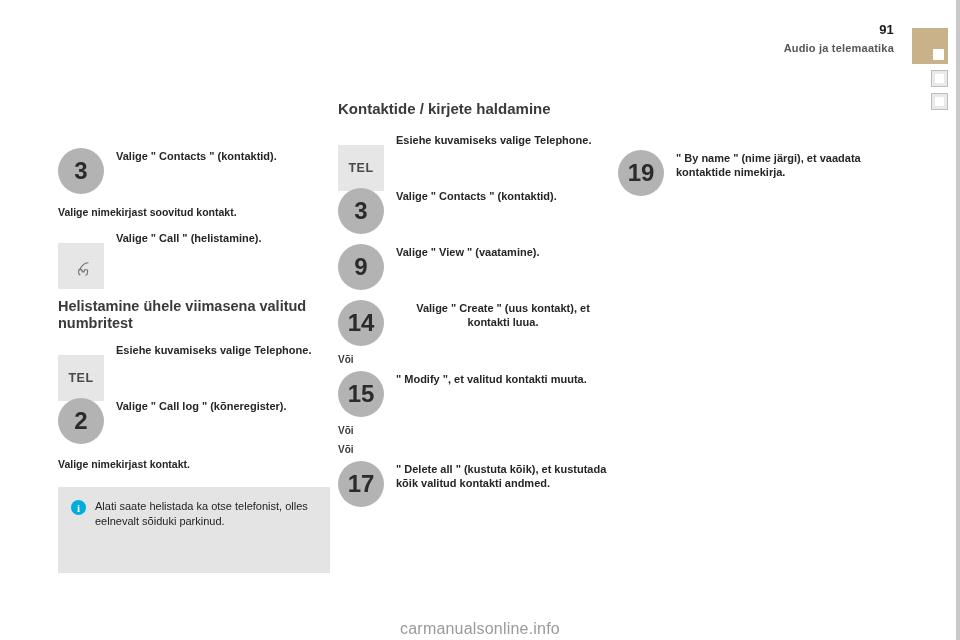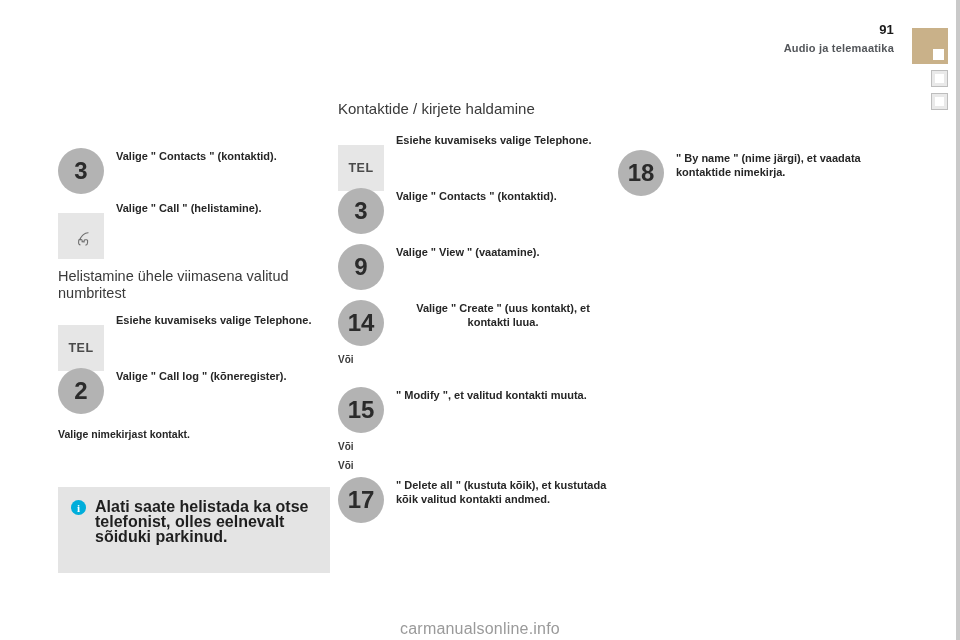--- a/index.html
+++ b/index.html
@@ -94,21 +94,21 @@
     position: absolute;
     top: 0;
   }
   #col-left  { left: 58px;  width: 272px; }
   #col-mid   { left: 338px; width: 272px; }
   #col-right { left: 618px; width: 262px; }
 
   
   .section-title {
     font-size: 14.5px;
-    font-weight: normal;
+    font-weight: bold;
     color: #3a3a3a;
     line-height: 17px;
     margin: 0 0 10px 0;
   }
 
   
   .step {
     position: relative;
     min-height: 46px;
     margin-bottom: 6px;
@@ -192,24 +192,23 @@
     font-size: 11px;
     font-weight: bold;
     font-family: "Liberation Serif", serif;
     display: flex;
     align-items: center;
     justify-content: center;
     margin-right: 9px;
     margin-top: 1px;
   }
   .note-text {
-    font-size: 16px;
+    font-size: 11px;
     color: #1f1f1f;
     line-height: 15px;
-    font-weight: bold;
   }
 
   
   .watermark {
     position: absolute;
     left: 0;
     right: 0;
     bottom: 2px;
     text-align: center;
     font-size: 16px;
@@ -241,20 +240,21 @@
     </div>
   </div>
 
   <div class="col" id="col-left" style="top:148px;">
 
     <div class="step">
       <div class="badge">3</div>
       <div class="step-text">Valige " Contacts " (kontaktid).</div>
     </div>
 
+    <div class="para" style="margin-top:12px;">Valige nimekirjast soovitud kontakt.</div>
 
     <div class="step">
       <div class="iconbox">
         <svg class="phone-svg" viewBox="0 0 26 26" aria-hidden="true">
           <path d="M6.6 19.2c-.9-.9-.6-2.1.2-2.9l1.5-1.5c.5-.5 1.2-.5 1.6 0l.8.8c.5.5.5 1.2 0 1.7l-.7.7 1.4 1.4.7-.7c.5-.5 1.2-.5 1.7 0l.8.8c.5.5.5 1.2 0 1.6l-1.5 1.5c-.8.8-2 1-2.9.2" fill="none" stroke="#6e6e6e" stroke-width="1.1" transform="rotate(-42 13 13)"></path>
           <path d="M9.3 15.6c1.3-1.3 3.1-2 5-2h1.4c1.9 0 3.7.7 5 2" fill="none" stroke="#6e6e6e" stroke-width="1.1" transform="rotate(-42 13 13)"></path>
         </svg>
       </div>
       <div class="step-text">Valige " Call " (helistamine).</div>
     </div>
@@ -304,38 +304,38 @@
       <div class="step-text">Valige " View " (vaatamine).</div>
     </div>
 
     <div class="step" style="margin-top:10px;text-align:center;">
       <div class="badge">14</div>
       <div class="step-text">Valige " Create " (uus kontakt), et kontakti luua.</div>
     </div>
 
     <div class="or-text" style="margin-top:8px;">Või</div>
 
-    <div class="step" style="margin-top:22px;">
+    <div class="step" style="margin-top:6px;">
       <div class="badge">15</div>
       <div class="step-text">" Modify ", et valitud kontakti muuta.</div>
     </div>
 
     <div class="or-text" style="margin-top:8px;">Või</div>
 
 
     <div class="or-text" style="margin-top:8px;">Või</div>
 
     <div class="step" style="margin-top:6px;">
       <div class="badge">17</div>
       <div class="step-text">" Delete all " (kustuta kõik), et kustutada kõik valitud kontakti andmed.</div>
     </div>
   </div>
 
   <div class="col" id="col-right" style="top:150px;">
     <div class="step">
-      <div class="badge">18</div>
+      <div class="badge">19</div>
       <div class="step-text">" By name " (nime järgi), et vaadata kontaktide nimekirja.</div>
     </div>
   </div>
 
   <div class="watermark">carmanualsonline.info</div>
 
 </div>
 
 </body></html>

